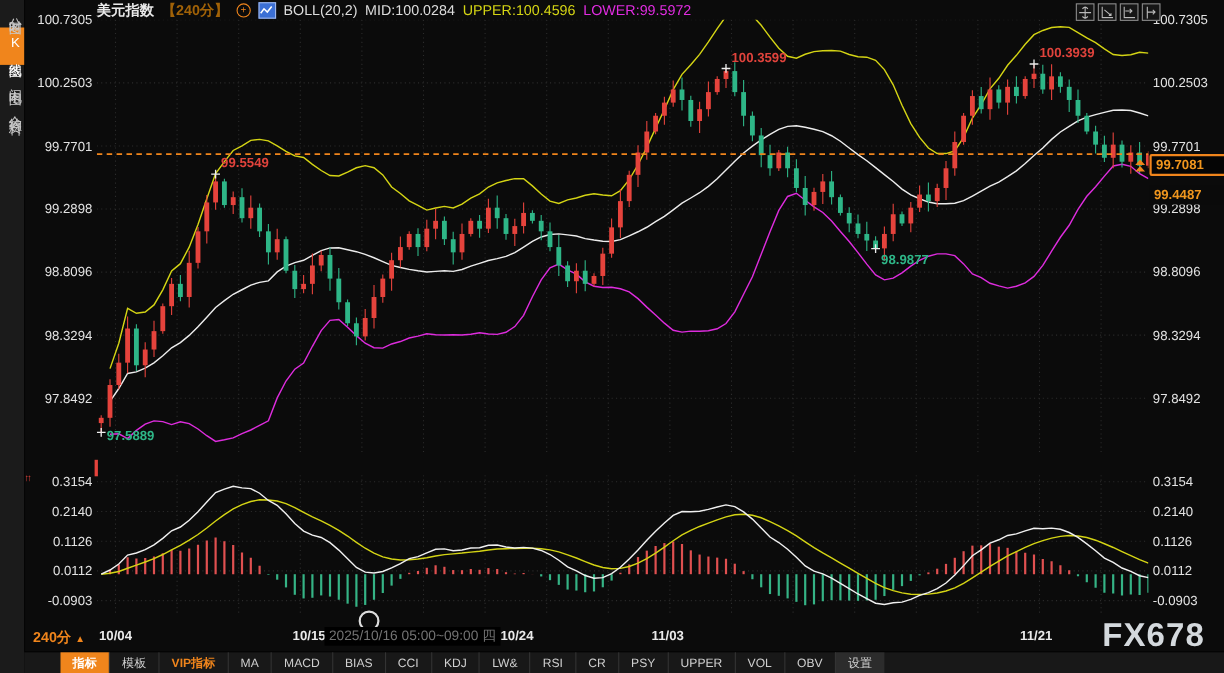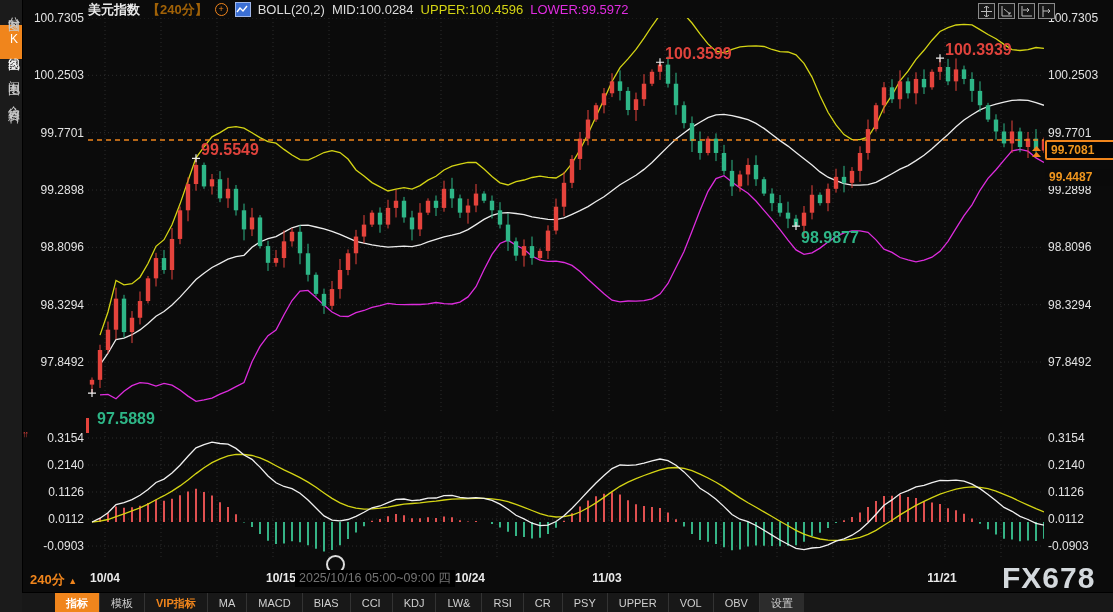--- a/index.html
+++ b/index.html
@@ -35,21 +35,21 @@
   #macd-head .dea{color:#d4d414;} #macd-head .mac{color:#e12ce1;}
   #macd-accent{position:absolute;left:86px;top:418px;width:3px;height:15px;background:#e5433c;z-index:2;}
   #scroll-arrows{position:absolute;left:22px;top:429px;color:#e5433c;font-size:9px;letter-spacing:-2px;z-index:2;}
   
   #price-box{position:absolute;left:1045px;top:140px;width:62px;height:16px;border:2px solid #f0851c;border-radius:2px;
              background:#050505;color:#f0961e;font-size:12px;font-weight:bold;line-height:16px;padding-left:4px;z-index:5;}
   #sec-box{position:absolute;left:1045px;top:169px;width:66px;height:17px;background:#0a0a0a;color:#f0961e;
            font-size:12px;font-weight:bold;line-height:17px;padding-left:4px;z-index:5;}
   #up-arrows{position:absolute;left:1031px;top:144px;z-index:5;}
   
-  .ext{position:absolute;font-size:16px;font-weight:bold;z-index:3;white-space:nowrap;}
+  .ext{position:absolute;font-size:12px;font-weight:bold;z-index:3;white-space:nowrap;}
   .ext.hi{color:#e0433c;} .ext.lo{color:#2eb687;}
   
   #xaxis{position:absolute;left:0;top:564px;width:1113px;height:27px;z-index:4;}
   #period-lab{position:absolute;left:30px;top:7px;color:#f0851c;font-size:13px;font-weight:bold;}
   .x-date{position:absolute;top:7px;transform:translateX(-50%);color:#eaeaea;font-size:12px;font-weight:bold;text-align:right;}
   #tooltip{position:absolute;left:295px;top:6px;height:17px;background:#000;color:#737373;font-size:12.5px;
            line-height:17px;padding:0 4px;z-index:7;white-space:nowrap;}
   #cursor-circle{position:absolute;left:326px;top:555px;width:15px;height:15px;border:2px solid #ddd;
                  border-radius:50%;z-index:3;}
   
@@ -596,18 +596,18 @@
     <div class="lbl l" style="top: 431.009px;">0.3154</div>
     <div class="lbl r" style="top: 431.009px;">0.3154</div>
     <div class="lbl l" style="top: 458.012px;">0.2140</div>
     <div class="lbl r" style="top: 458.012px;">0.2140</div>
     <div class="lbl l" style="top: 485.015px;">0.1126</div>
     <div class="lbl r" style="top: 485.015px;">0.1126</div>
     <div class="lbl l" style="top: 512.017px;">0.0112</div>
     <div class="lbl r" style="top: 512.017px;">0.0112</div>
     <div class="lbl l" style="top: 539.047px;">-0.0903</div>
     <div class="lbl r" style="top: 539.047px;">-0.0903</div>
-    <div class="ext lo" style="left: 97px; top: 410px;">97.5889</div>
+    <div class="ext lo" style="left: 97px; top: 389px;">97.5889</div>
     <div class="ext hi" style="left: 201px; top: 141.367px;">99.5549</div>
     <div class="ext hi" style="left: 665px; top: 45.2496px;">100.3599</div>
     <div class="ext lo" style="left: 801px; top: 229.09px;">98.9877</div>
     <div class="ext hi" style="left: 945px; top: 41.19px;">100.3939</div>
   </div>
 
 </body></html>

